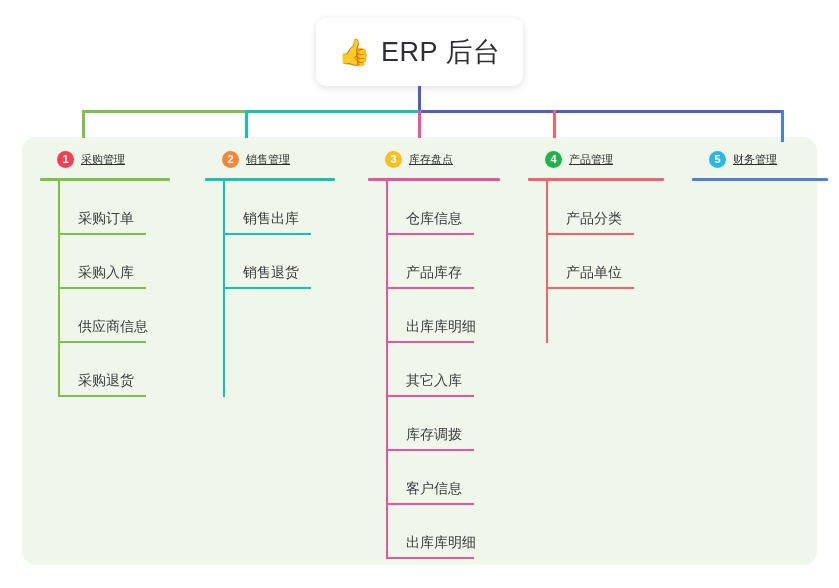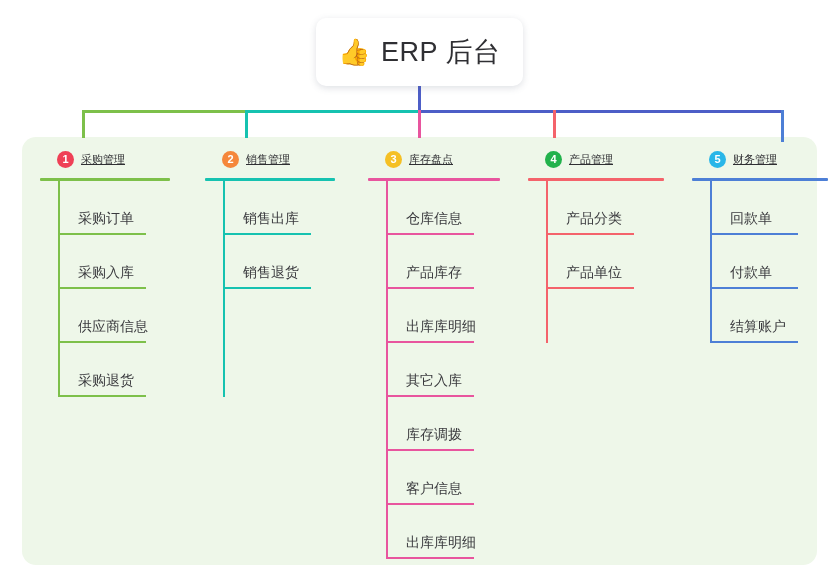--- a/index.html
+++ b/index.html
@@ -265,31 +265,16 @@
             <div class="leaf-underline" style="background: rgb(244, 99, 107); width: 88px;"></div>
           </div>
         </div>
       </div>
       <div class="branch" style="left: 692px;">
         <div class="branch-head">
           <span class="badge" style="background: rgb(41, 182, 232);">5</span>
           <span class="branch-title">财务管理</span>
         </div>
         <div class="branch-underline" style="background: rgb(77, 127, 214); width: 136px;"></div>
-        <div class="children">
-          <div class="spine" style="background: rgb(77, 127, 214); height: 162px;"></div>
-          <div class="leaf">
-            <span class="leaf-label">回款单</span>
-            <div class="leaf-underline" style="background: rgb(77, 127, 214); width: 88px;"></div>
-          </div>
-          <div class="leaf">
-            <span class="leaf-label">付款单</span>
-            <div class="leaf-underline" style="background: rgb(77, 127, 214); width: 88px;"></div>
-          </div>
-          <div class="leaf">
-            <span class="leaf-label">结算账户</span>
-            <div class="leaf-underline" style="background: rgb(77, 127, 214); width: 88px;"></div>
-          </div>
-        </div>
       </div>
     </div>
 
 </div>
 
 </body></html>

